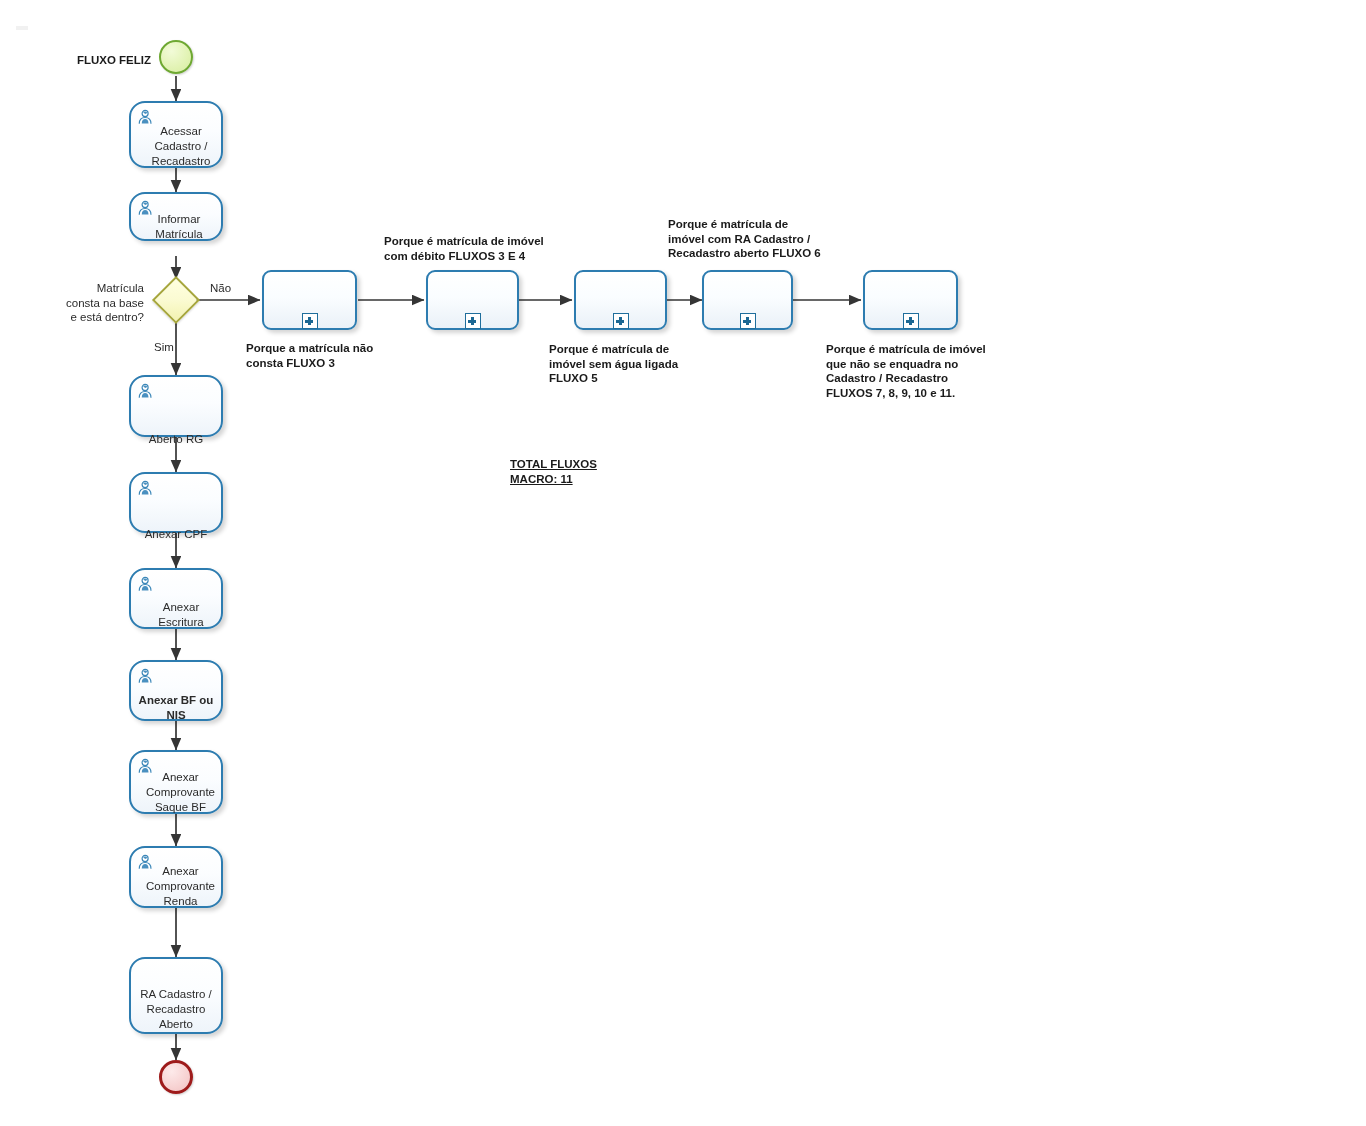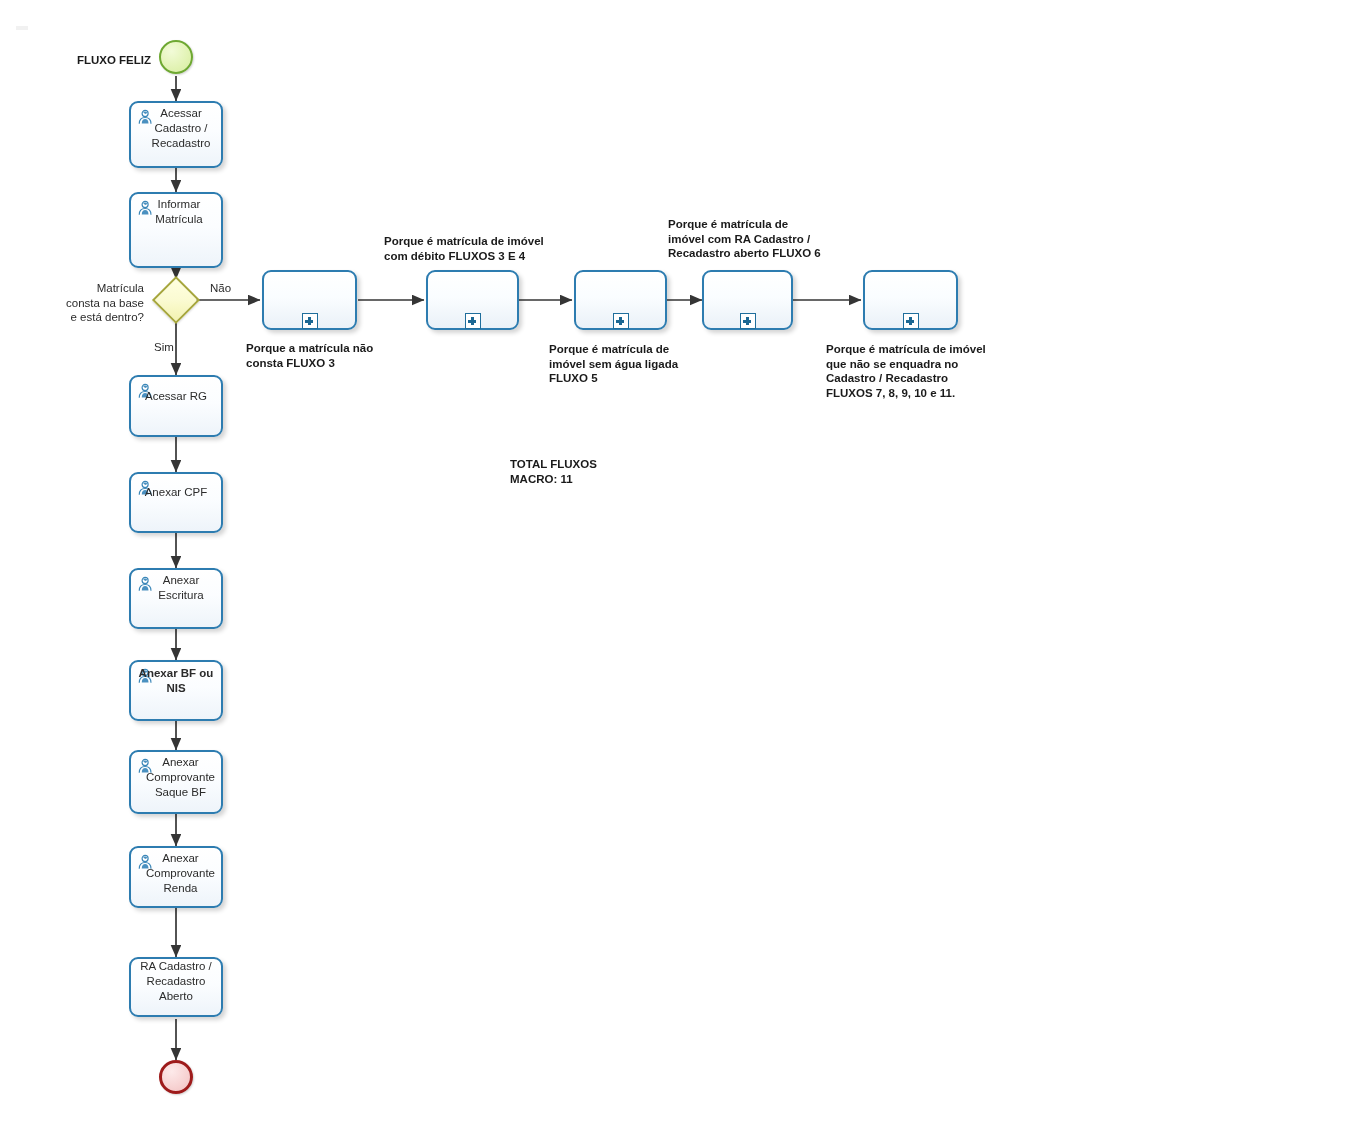--- a/index.html
+++ b/index.html
@@ -57,25 +57,25 @@
     transform: rotate(45deg);
     box-sizing: border-box;
     box-shadow: 1px 1px 2px rgba(0,0,0,0.15);
   }
 
   
   .task {
     position: absolute;
     box-sizing: border-box;
     border: 2px solid #2d7cb0;
-    border-radius: 9px;
+    border-radius: 16px;
     background: linear-gradient(to bottom, #ffffff 0%, #fbfdff 45%, #eef4fa 100%);
     box-shadow: 3px 3px 4px rgba(0,0,0,0.17);
     display: flex;
-    align-items: flex-start;
+    align-items: flex-end;
     justify-content: center;
   }
   .task-label {
     font-size: 11.5px;
     color: #2b2b2b;
     text-align: center;
     line-height: 15px;
     padding: 0 4px;
     white-space: pre-line;
   }
@@ -196,39 +196,39 @@
       <circle cx="9" cy="5" r="3.4" fill="#ffffff" stroke="#3a86b8" stroke-width="1.3"></circle>
       <path d="M2.4 16.6 C2.4 11.6 5.2 9.6 9 9.6 C12.8 9.6 15.6 11.6 15.6 16.6" fill="#ffffff" stroke="#3a86b8" stroke-width="1.3"></path>
       <path d="M6.6 3.3 A3.4 3.4 0 0 1 11.6 4.6 L9 5.6 z" fill="#4a90c0"></path>
       <path d="M5.2 16.4 C5.2 12.6 6.9 11.2 9 11.2 C11.1 11.2 12.8 12.6 12.8 16.4 z" fill="#4a90c0"></path>
     </svg>
     <span class="task-label" style="padding-left:14px;">Acessar
 Cadastro /
 Recadastro</span>
   </div>
 
-  <div class="task has-icon" style="left:115px; top:192px; width:94px; height:76px;">
+  <div class="task has-icon" style="left:115px; top:192px; width:94px; height:49px;">
     <svg class="user-icon" viewBox="0 0 20 18">
       <circle cx="9" cy="5" r="3.4" fill="#ffffff" stroke="#3a86b8" stroke-width="1.3"></circle>
       <path d="M2.4 16.6 C2.4 11.6 5.2 9.6 9 9.6 C12.8 9.6 15.6 11.6 15.6 16.6" fill="#ffffff" stroke="#3a86b8" stroke-width="1.3"></path>
       <path d="M6.6 3.3 A3.4 3.4 0 0 1 11.6 4.6 L9 5.6 z" fill="#4a90c0"></path>
       <path d="M5.2 16.4 C5.2 12.6 6.9 11.2 9 11.2 C11.1 11.2 12.8 12.6 12.8 16.4 z" fill="#4a90c0"></path>
     </svg>
     <span class="task-label" style="padding-left:10px;">Informar
 Matrícula</span>
   </div>
 
   <div class="task has-icon" style="left:115px; top:375px; width:94px; height:62px;">
     <svg class="user-icon" viewBox="0 0 20 18">
       <circle cx="9" cy="5" r="3.4" fill="#ffffff" stroke="#3a86b8" stroke-width="1.3"></circle>
       <path d="M2.4 16.6 C2.4 11.6 5.2 9.6 9 9.6 C12.8 9.6 15.6 11.6 15.6 16.6" fill="#ffffff" stroke="#3a86b8" stroke-width="1.3"></path>
       <path d="M6.6 3.3 A3.4 3.4 0 0 1 11.6 4.6 L9 5.6 z" fill="#4a90c0"></path>
       <path d="M5.2 16.4 C5.2 12.6 6.9 11.2 9 11.2 C11.1 11.2 12.8 12.6 12.8 16.4 z" fill="#4a90c0"></path>
     </svg>
-    <span class="task-label" style="position:relative; top:12px;">Acessar RG</span>
+    <span class="task-label" style="position:relative; top:12px;">Aberto RG</span>
   </div>
 
   <div class="task has-icon" style="left:115px; top:472px; width:94px; height:61px;">
     <svg class="user-icon" viewBox="0 0 20 18">
       <circle cx="9" cy="5" r="3.4" fill="#ffffff" stroke="#3a86b8" stroke-width="1.3"></circle>
       <path d="M2.4 16.6 C2.4 11.6 5.2 9.6 9 9.6 C12.8 9.6 15.6 11.6 15.6 16.6" fill="#ffffff" stroke="#3a86b8" stroke-width="1.3"></path>
       <path d="M6.6 3.3 A3.4 3.4 0 0 1 11.6 4.6 L9 5.6 z" fill="#4a90c0"></path>
       <path d="M5.2 16.4 C5.2 12.6 6.9 11.2 9 11.2 C11.1 11.2 12.8 12.6 12.8 16.4 z" fill="#4a90c0"></path>
     </svg>
     <span class="task-label" style="position:relative; top:11px;">Anexar CPF</span>
@@ -273,21 +273,21 @@
       <circle cx="9" cy="5" r="3.4" fill="#ffffff" stroke="#3a86b8" stroke-width="1.3"></circle>
       <path d="M2.4 16.6 C2.4 11.6 5.2 9.6 9 9.6 C12.8 9.6 15.6 11.6 15.6 16.6" fill="#ffffff" stroke="#3a86b8" stroke-width="1.3"></path>
       <path d="M6.6 3.3 A3.4 3.4 0 0 1 11.6 4.6 L9 5.6 z" fill="#4a90c0"></path>
       <path d="M5.2 16.4 C5.2 12.6 6.9 11.2 9 11.2 C11.1 11.2 12.8 12.6 12.8 16.4 z" fill="#4a90c0"></path>
     </svg>
     <span class="task-label" style="padding-left:13px;">Anexar
 Comprovante
 Renda</span>
   </div>
 
-  <div class="task" style="left:115px; top:957px; width:94px; height:60px;">
+  <div class="task" style="left:115px; top:957px; width:94px; height:77px;">
     <span class="task-label">RA Cadastro /
 Recadastro
 Aberto</span>
   </div>
 
   <div class="gateway" style="left:145px; top:283px;"></div>
   <div class="free-text right" style="left:38px; top:281px; width:92px;">Matrícula
 consta na base
 e está dentro?</div>
   <div class="flow-label" style="left:196px; top:281px;">Não</div>
@@ -322,16 +322,16 @@
 Recadastro aberto FLUXO 6</div>
 
   <div class="subprocess" style="left:849px; top:270px; width:95px; height:60px;">
     <span class="plus-marker"></span>
   </div>
   <div class="free-text bold center" style="left:812px; top:342px; width:168px;">Porque é matrícula de imóvel
 que não se enquadra no
 Cadastro / Recadastro
 FLUXOS  7, 8, 9, 10 e 11.</div>
 
-  <div class="free-text bold center" style="left:496px; top:457px; width:160px;">TOTAL FLUXOS
+  <div class="free-text bold center" style="left:496px; top:457px; width:160px;text-decoration:underline;">TOTAL FLUXOS
 MACRO: 11</div>
 
 </div>
 
 </body></html>

